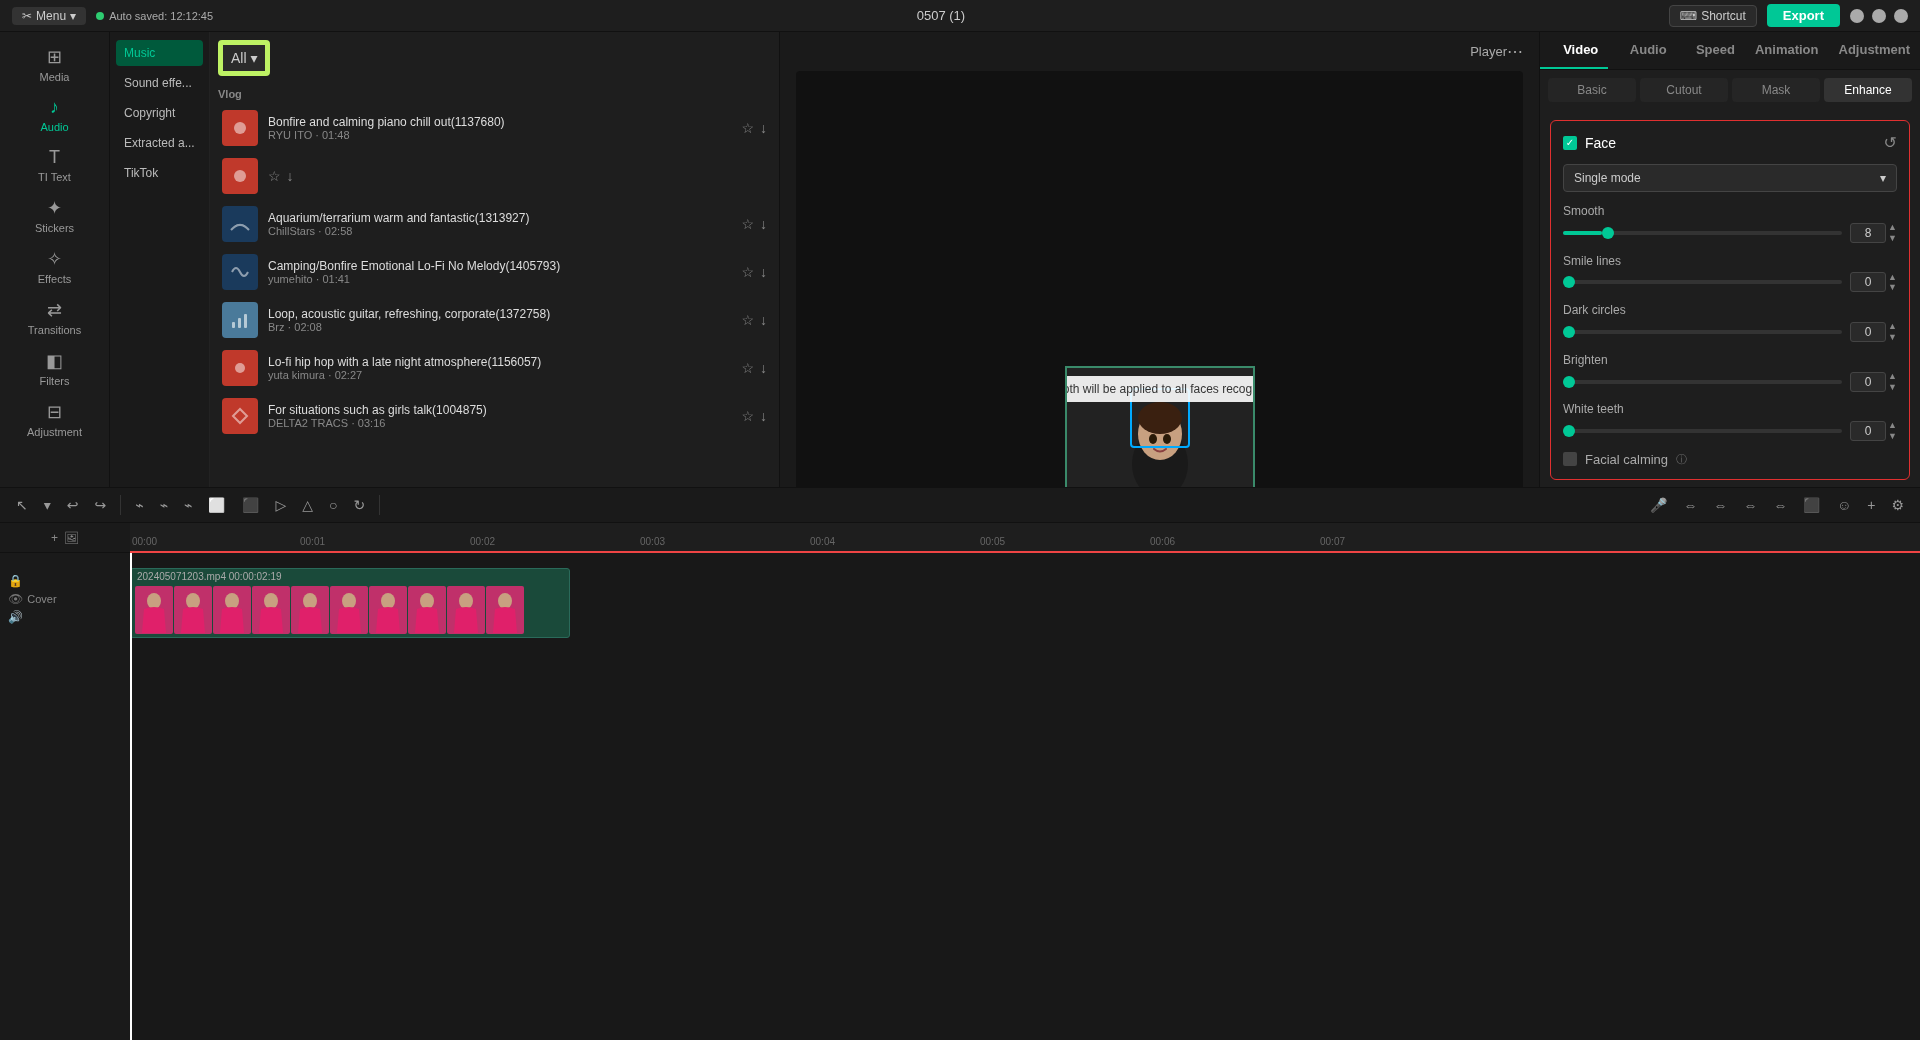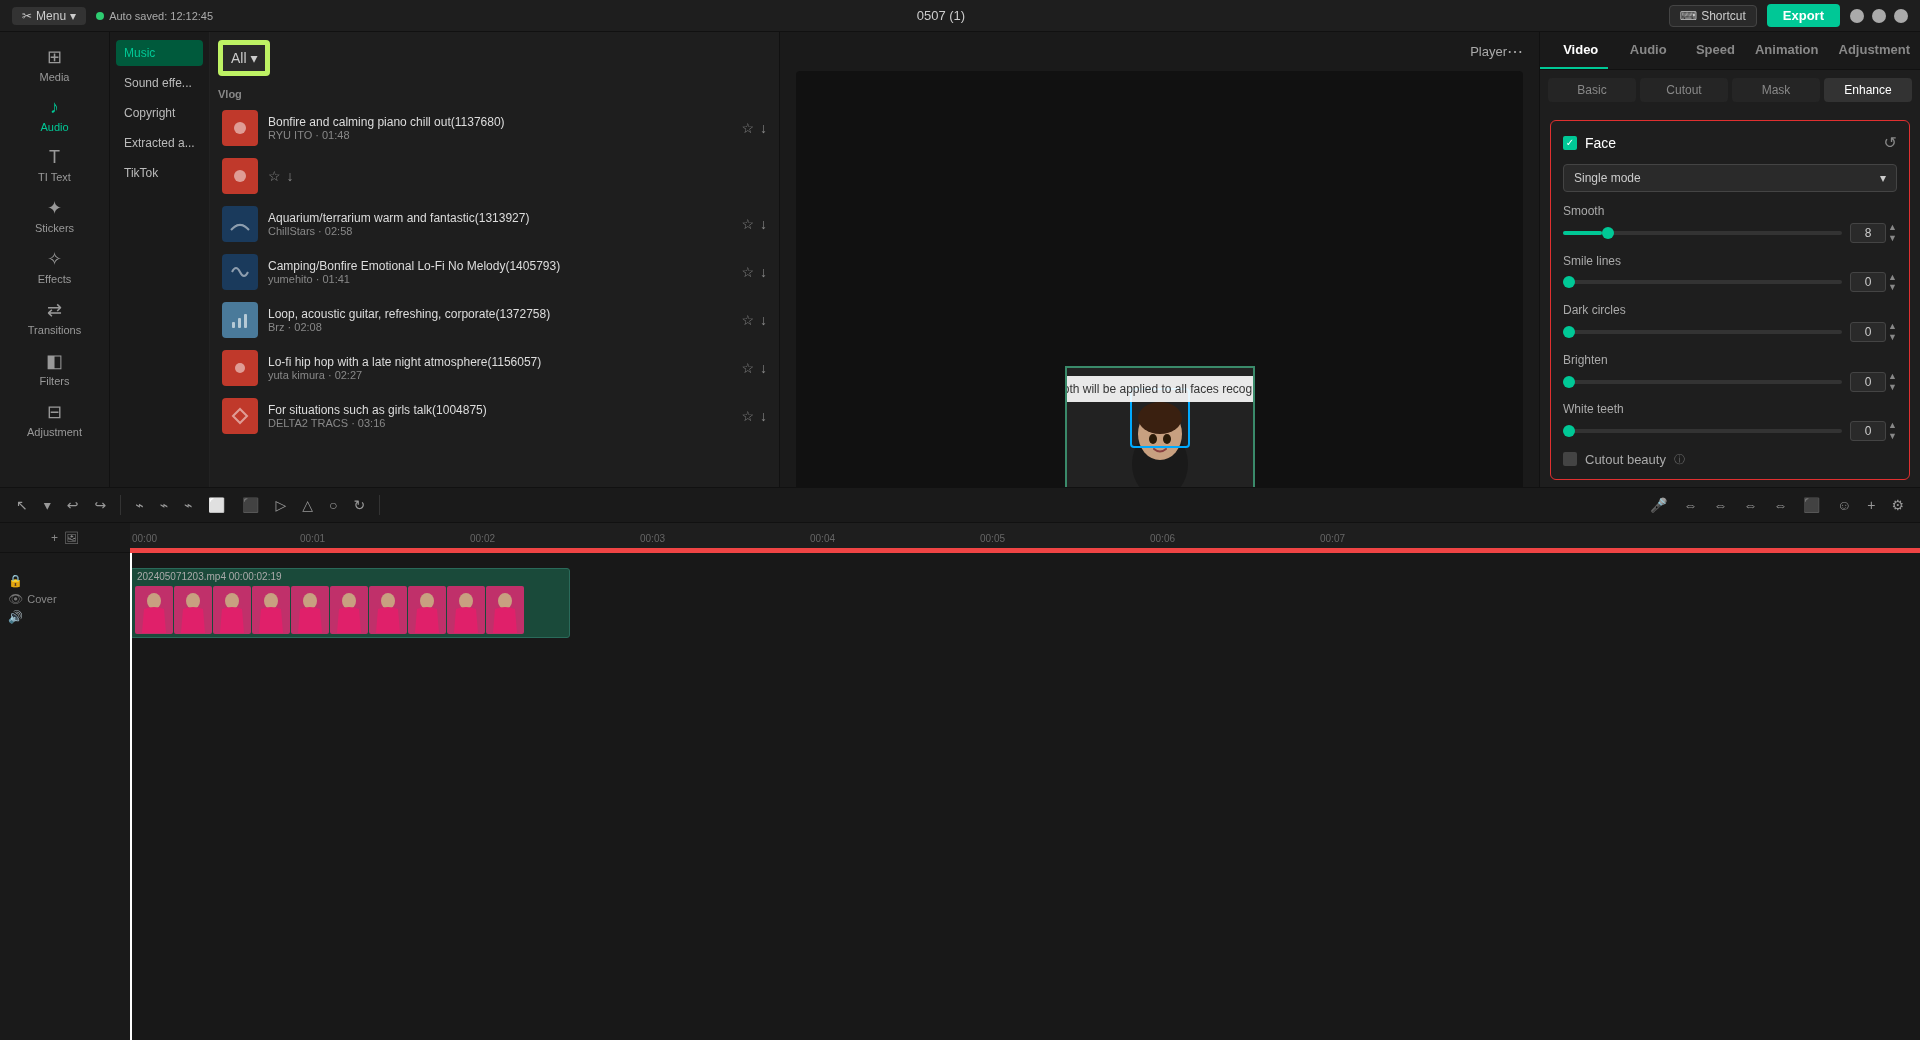--- a/index.html
+++ b/index.html
@@ -116,21 +116,21 @@
     
     #toolbar { height: 36px; background: #1a1a1a; border-top: 1px solid #111; border-bottom: 1px solid #111; display: flex; align-items: center; padding: 0 10px; gap: 4px; }
     .tool-btn { background: none; border: none; color: #999; cursor: pointer; font-size: 14px; padding: 4px 6px; border-radius: 3px; }
     .tool-sep { width: 1px; height: 20px; background: #333; margin: 0 4px; }
 
     
     #timeline { flex: 1; background: #181818; display: flex; flex-direction: column; overflow: hidden; }
     #timeline-header { display: flex; }
     #timeline-side { width: 130px; background: #1a1a1a; flex-shrink: 0; display: flex; align-items: center; justify-content: center; gap: 6px; padding: 0 8px; height: 30px; border-bottom: 1px solid #111; }
     .tl-side-btn { background: none; border: none; color: #888; cursor: pointer; font-size: 12px; }
-    #timeline-ruler { flex: 1; height: 30px; background: #1e1e1e; border-bottom: 5px solid #ef4444; position: relative; display: flex; align-items: flex-end; padding-bottom: 4px; overflow: hidden; }
+    #timeline-ruler { flex: 1; height: 30px; background: #1e1e1e; border-bottom: 2px solid #ef4444; position: relative; display: flex; align-items: flex-end; padding-bottom: 4px; overflow: hidden; }
     .ruler-mark { position: absolute; bottom: 4px; color: #666; font-size: 10px; }
     #timeline-body { flex: 1; display: flex; overflow: hidden; }
     #timeline-track-labels { width: 130px; background: #1a1a1a; flex-shrink: 0; display: flex; flex-direction: column; padding-top: 6px; gap: 4px; }
     .track-label { display: flex; align-items: center; gap: 4px; padding: 0 8px; height: 80px; font-size: 11px; color: #888; }
     .track-label-icons { display: flex; flex-direction: column; gap: 4px; }
     .tl-icon-btn { background: none; border: none; color: #777; cursor: pointer; font-size: 12px; }
     #timeline-tracks { flex: 1; background: #181818; position: relative; overflow: hidden; }
     .timeline-cursor { position: absolute; top: 0; left: 0; width: 2px; height: 100%; background: #fff; z-index: 10; }
     #video-track { position: absolute; top: 10px; left: 0; height: 80px; display: flex; align-items: center; }
     .video-clip { position: absolute; left: 0; height: 70px; background: #1a4a3a; border: 1px solid #2a6a5a; border-radius: 3px; display: flex; align-items: center; overflow: hidden; }
@@ -505,21 +505,21 @@
               <div class="param-stepper">
                 <button class="step-btn">▲</button>
                 <button class="step-btn">▼</button>
               </div>
             </div>
           </div>
         </div>
 
         <div class="facial-beauty-row">
           <div class="checkbox-inactive"></div>
-          <span class="facial-label">Cutout beauty</span>
+          <span class="facial-label">Facial calming</span>
           <span class="facial-info">ⓘ</span>
         </div>
       </div>
 
       <button class="apply-btn">Apply</button>
     </div>
   </div>
 </div>
 
 <div style="display:flex; flex-direction:column; height: calc(1040px - 32px - 455px); position: absolute; bottom: 0; left: 0; right: 0;">

